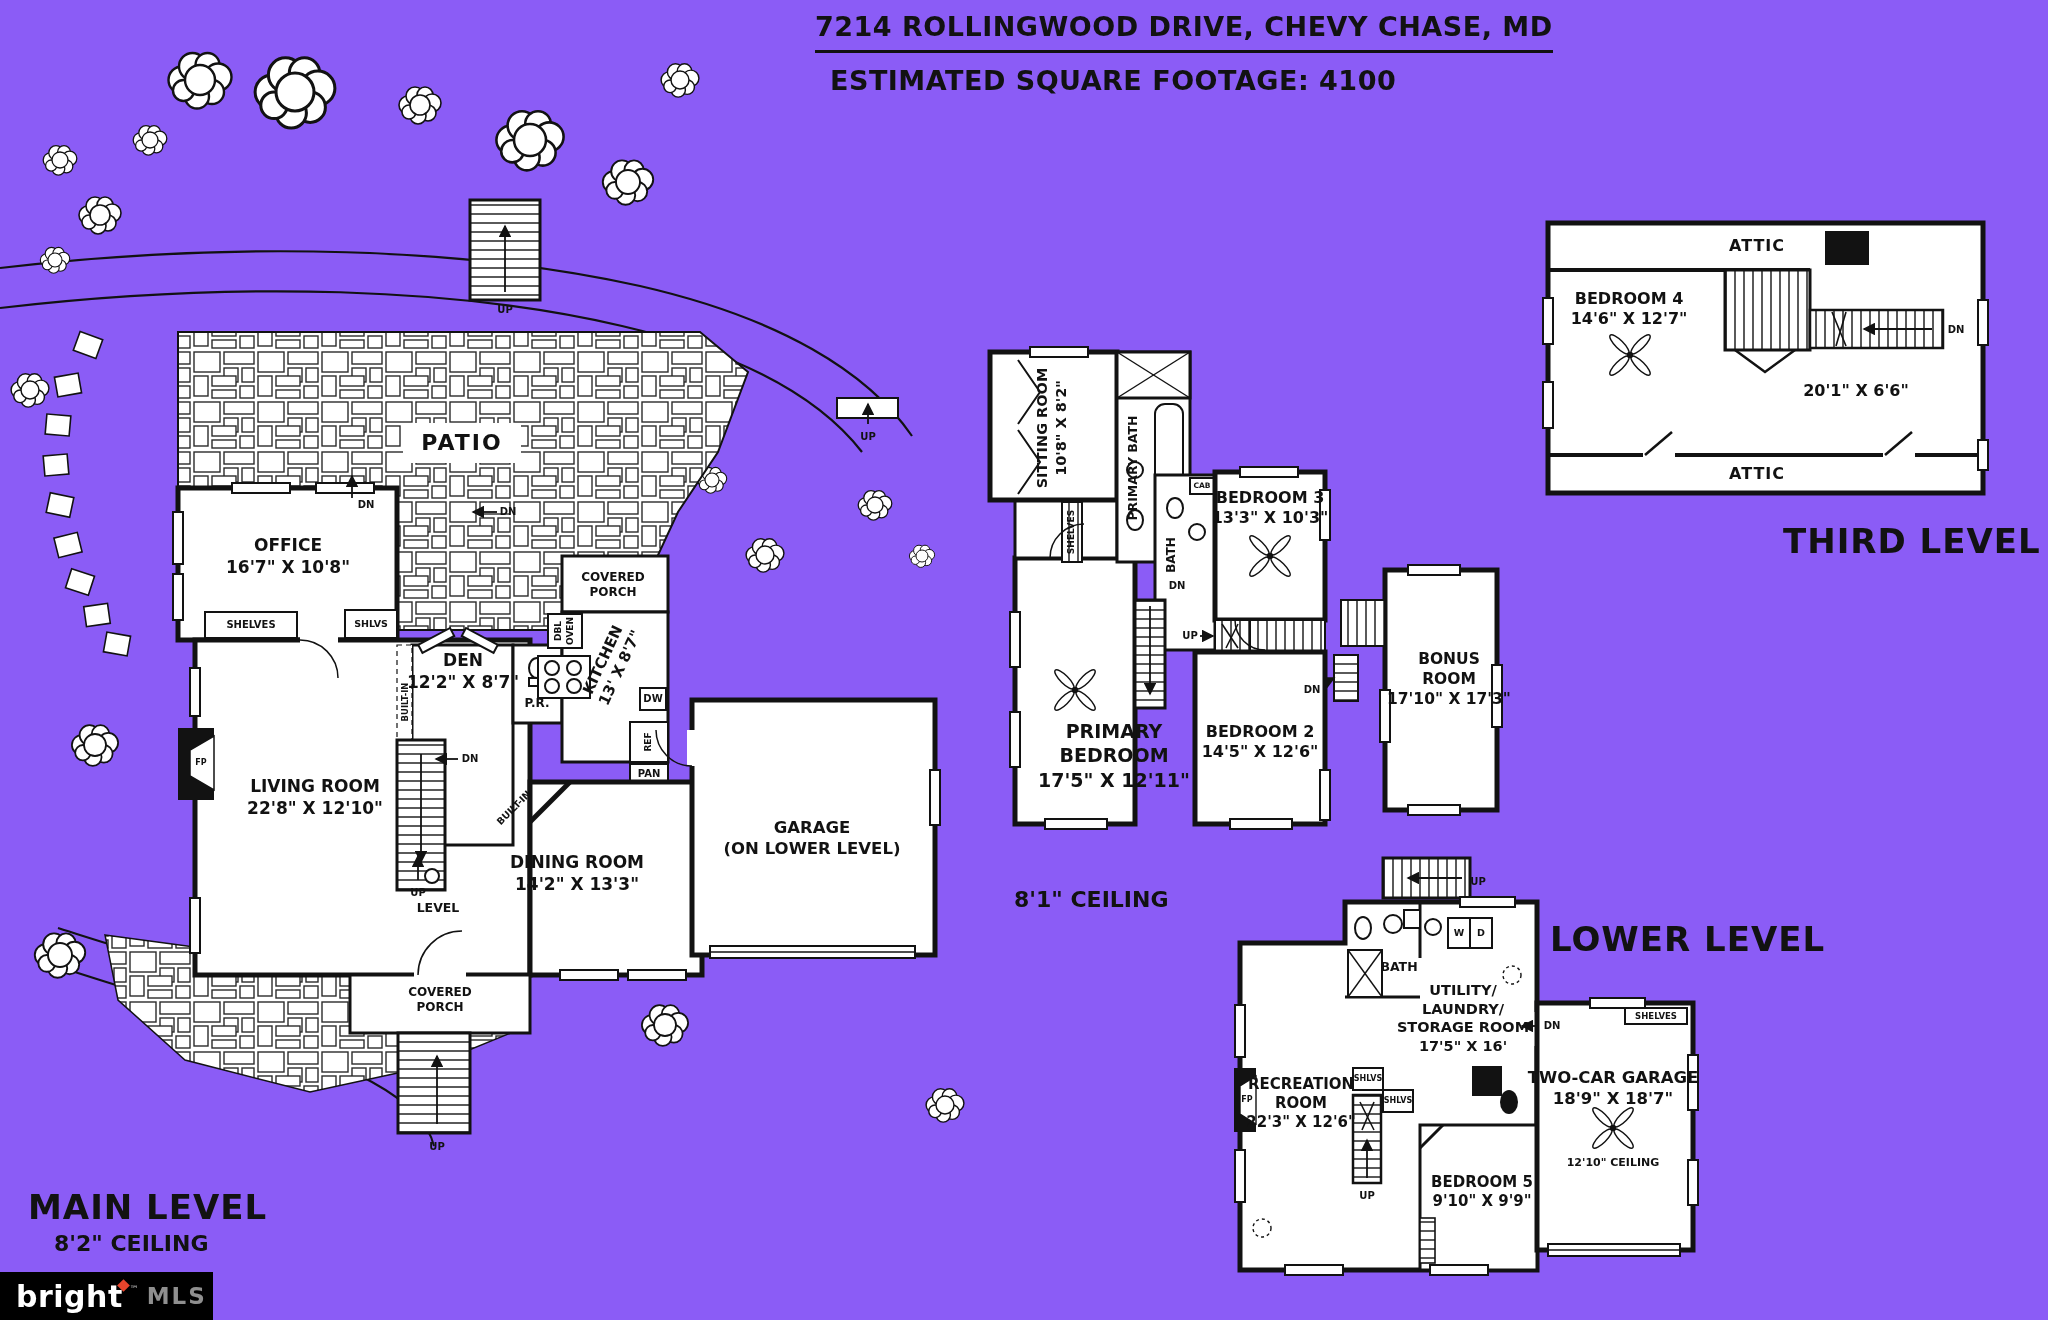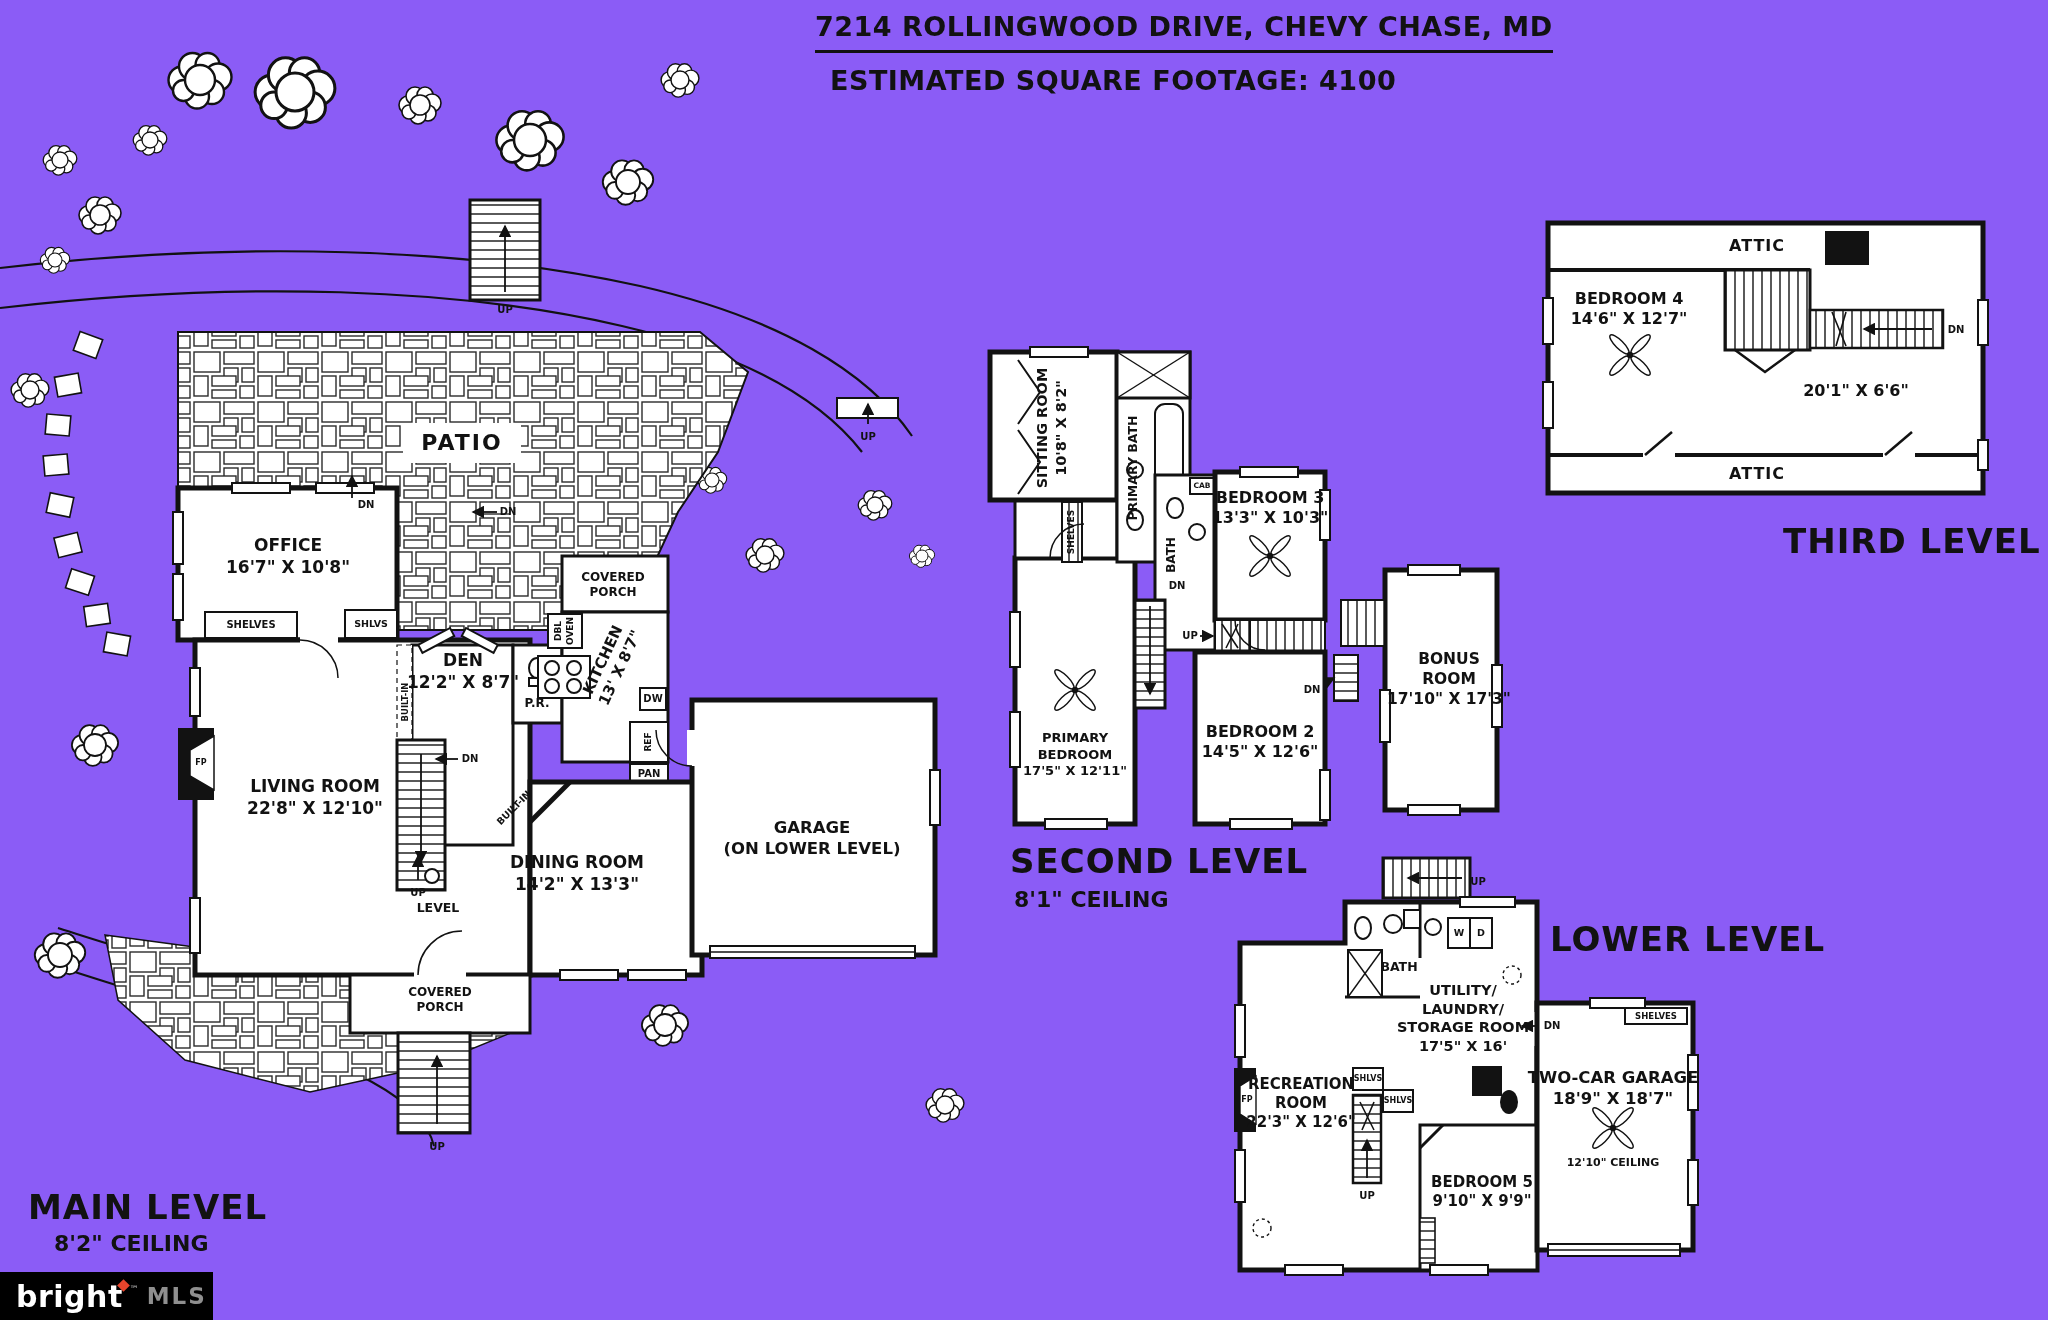--- a/index.html
+++ b/index.html
@@ -389,30 +389,29 @@
 <div class="lbl r90" style="left:1052px;top:428px;font-size:14.5px">SITTING ROOM
 10'8" X 8'2"</div>
 <div class="lbl r90" style="left:1133px;top:468px;font-size:12.5px">PRIMARY BATH</div>
 <div class="lbl r90" style="left:1072px;top:532px;font-size:9px">SHELVES</div>
 <div class="lbl" style="left:1202px;top:486px;font-size:7.5px">CAB</div>
 <div class="lbl r90" style="left:1172px;top:555px;font-size:12px">BATH</div>
 <div class="lbl" style="left:1270px;top:508px;font-size:16px">BEDROOM 3
 13'3" X 10'3"</div>
 <div class="lbl" style="left:1260px;top:742px;font-size:16px">BEDROOM 2
 14'5" X 12'6"</div>
-<div class="lbl" style="left:1075px;top:755px;font-size:13px">PRIMARY
+<div class="lbl" style="left:1114px;top:755px;font-size:19px">PRIMARY
 BEDROOM
 17'5" X 12'11"</div>
 <div class="lbl" style="left:1449px;top:680px;font-size:15.5px">BONUS
 ROOM
 17'10" X 17'3"</div>
 <div class="lbl" style="left:1190px;top:636px;font-size:10px">UP</div>
 <div class="lbl" style="left:1177px;top:586px;font-size:10px">DN</div>
 <div class="lbl" style="left:1312px;top:690px;font-size:10px">DN</div>
-<div class="lbl tl big" style="left:1010px;top:840px;font-size:34px">SECOND LEVEL</div>
 <div class="lbl tl" style="left:1014px;top:886px;font-size:22px">8'1" CEILING</div>
 
 <div class="lbl" style="left:1757px;top:246px;font-size:16px;letter-spacing:1px">ATTIC</div>
 <div class="lbl" style="left:1757px;top:474px;font-size:16px;letter-spacing:1px">ATTIC</div>
 <div class="lbl" style="left:1629px;top:309px;font-size:16px">BEDROOM 4
 14'6" X 12'7"</div>
 <div class="lbl" style="left:1856px;top:391px;font-size:16px">20'1" X 6'6"</div>
 <div class="lbl" style="left:1956px;top:330px;font-size:10px">DN</div>
 <div class="lbl tl big" style="left:1783px;top:520px;font-size:34px">THIRD LEVEL</div>
 

